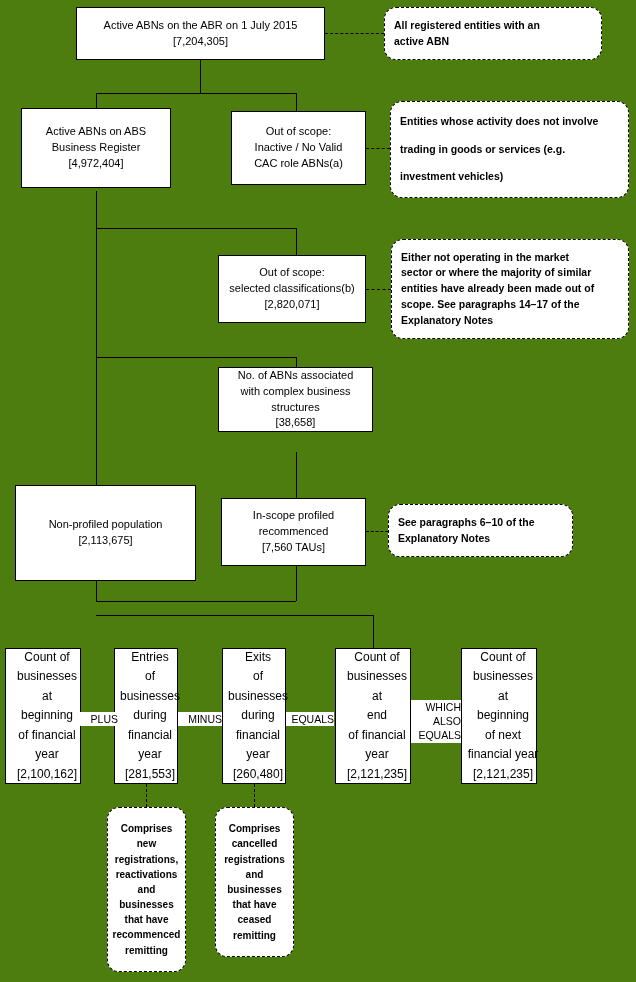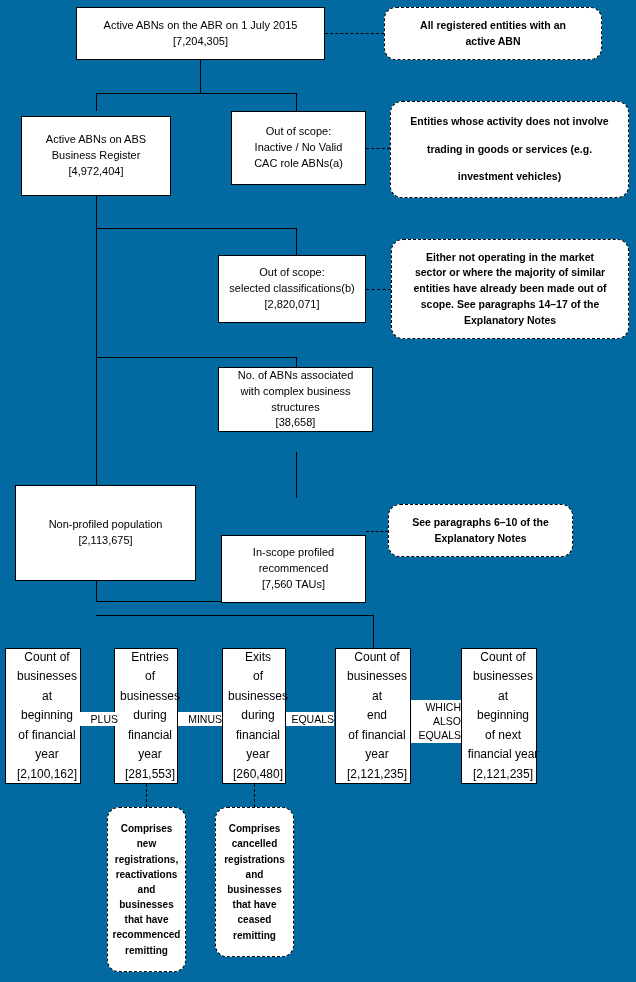--- a/index.html
+++ b/index.html
@@ -1,17 +1,17 @@
 <!DOCTYPE html>
 <html><head>
 <meta charset="utf-8">
 <style>
   html,body{margin:0;padding:0;background:#fff;}
   body{font-family:"Liberation Sans", sans-serif;color:#000;}
-  #canvas{position:relative;width:636px;height:982px;overflow:hidden;background:#0369a1;}
+  #canvas{position:relative;width:636px;height:982px;overflow:hidden;background:#4d7c0f;}
 
   .box{
     position:absolute;
     border:1px solid #000;
     box-sizing:border-box;
     background:#fff;
     display:flex;
     flex-direction:column;
     align-items:center;
     justify-content:center;
@@ -22,21 +22,21 @@
   }
   .note{
     position:absolute;
     border:1px dashed #000;
     border-radius:12px;
     box-sizing:border-box;
     background:#fff;
     display:flex;
     flex-direction:column;
     justify-content:center;
-    text-align:center;
+    text-align:left;
     padding:6px 9px;
     font-size:10.5px;
     font-weight:bold;
     line-height:1.5;
     z-index:3;
   }
   .note.center{text-align:center;align-items:center;}
   .box .ln{display:block;white-space:nowrap;}
   .box.tall{font-size:12px;line-height:1.62;padding-left:8px;}
   .op{
@@ -85,21 +85,21 @@
   <div class="hd" style="left:366px;top:289px;width:25px;"></div>
   <div class="hd" style="left:366px;top:531px;width:22px;"></div>
   <div class="vd" style="left:146px;top:784px;height:23px;"></div>
   <div class="vd" style="left:254px;top:784px;height:23px;"></div>
 
   <div class="box" style="left:76px;top:7px;width:249px;height:53px;">
     <span class="ln">Active ABNs on the ABR on 1 July 2015</span>
     <span class="ln">[7,204,305]</span>
   </div>
 
-  <div class="box" style="left:21px;top:116px;width:150px;height:80px;">
+  <div class="box" style="left:21px;top:108px;width:150px;height:80px;">
     <span class="ln">Active ABNs on ABS</span>
     <span class="ln">Business Register</span>
     <span class="ln">[4,972,404]</span>
   </div>
 
   <div class="box" style="left:231px;top:111px;width:135px;height:74px;">
     <span class="ln">Out of scope:</span>
     <span class="ln">Inactive /  No Valid</span>
     <span class="ln">CAC role ABNs(a)</span>
   </div>
@@ -115,21 +115,21 @@
     <span class="ln">with complex business</span>
     <span class="ln">structures</span>
     <span class="ln">[38,658]</span>
   </div>
 
   <div class="box" style="left:15px;top:485px;width:181px;height:96px;justify-content:center;">
     <span class="ln">Non-profiled population</span>
     <span class="ln">[2,113,675]</span>
   </div>
 
-  <div class="box" style="left:221px;top:498px;width:145px;height:68px;margin-top:37px;">
+  <div class="box" style="left:221px;top:498px;width:145px;height:68px;">
     <span class="ln">In-scope profiled</span>
     <span class="ln">recommenced</span>
     <span class="ln">[7,560 TAUs]</span>
   </div>
 
   <div class="note" style="left:384px;top:7px;width:218px;height:53px;">
     <span>All registered entities with an</span>
     <span>active ABN</span>
   </div>
 

